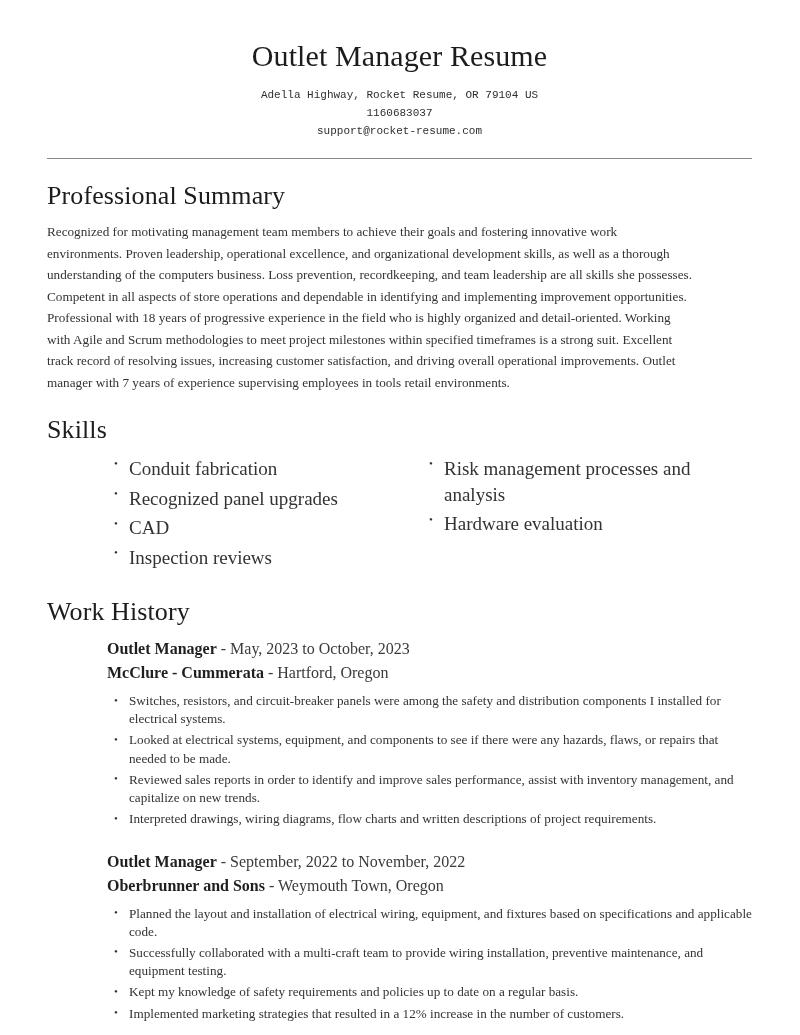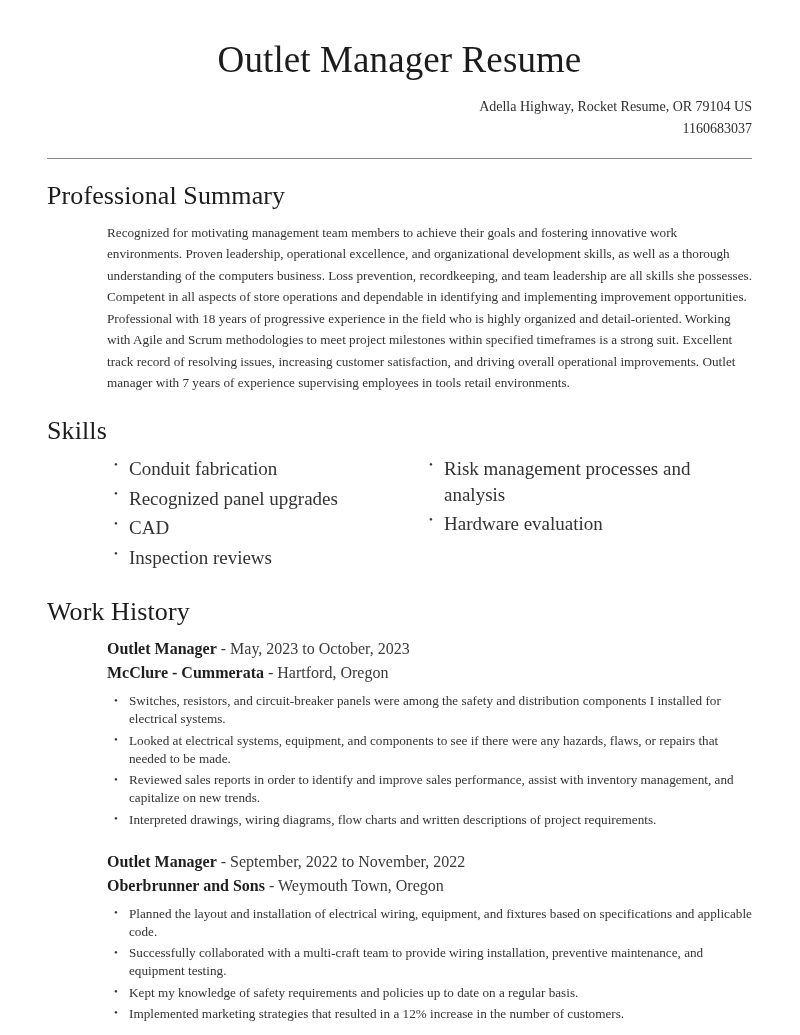--- a/index.html
+++ b/index.html
@@ -18,53 +18,53 @@
   }
   .page {
     width: 800px;
     box-sizing: border-box;
     padding: 30px 48px 0 47px;
   }
 
   
   .resume-title {
     text-align: center;
-    font-size: 37px;
+    font-size: 30px;
     line-height: 1.18;
     font-weight: 500;
     color: #1c1c1c;
     letter-spacing: 0.1px;
     margin: 8px 0 14px 0;
   }
   .contact-block {
-    text-align: right;
-    font-size: 14px;
+    text-align: center;
+    font-size: 11px;
     line-height: 1.62;
     color: #2e2e2e;
+    font-family: Liberation Mono, monospace;
   }
   .contact-line { display: block; }
   .header-rule {
     border: 0;
     border-top: 1px solid #8a8a8a;
     margin: 17px 0 0 0;
     width: 705px;
   }
 
   
   .section { margin-top: 0; }
   .section-heading {
     font-size: 26px;
     font-weight: 400;
     color: #1c1c1c;
     line-height: 1.25;
     margin: 21px 0 9px 0;
     letter-spacing: 0.1px;
   }
   .section-body {
-    margin-left: 60px;
   }
 
   
   .summary-text {
     font-size: 13.2px;
     line-height: 1.63;
     color: #333333;
     text-align: left;
     margin: 0;
     max-width: 645px;
@@ -143,20 +143,21 @@
 <body>
 
 <div class="page">
 
   <div>
     <h1 class="resume-title">Outlet Manager Resume</h1>
 
     <div class="contact-block">
       <span class="contact-line">Adella Highway, Rocket Resume, OR 79104 US</span>
       <span class="contact-line">1160683037</span>
+      <span class="contact-line">support@rocket-resume.com</span>
     </div>
 
     <hr class="header-rule">
   </div>
 
   <div class="section">
     <h2 class="section-heading">Professional Summary</h2>
     <div class="section-body">
       <p class="summary-text">Recognized for motivating management team members to achieve their goals and fostering innovative work environments. Proven leadership, operational excellence, and organizational development skills, as well as a thorough understanding of the computers business. Loss prevention, recordkeeping, and team leadership are all skills she possesses. Competent in all aspects of store operations and dependable in identifying and implementing improvement opportunities. Professional with 18 years of progressive experience in the field who is highly organized and detail-oriented. Working with Agile and Scrum methodologies to meet project milestones within specified timeframes is a strong suit. Excellent track record of resolving issues, increasing customer satisfaction, and driving overall operational improvements. Outlet manager with 7 years of experience supervising employees in tools retail environments.</p>
     </div>

